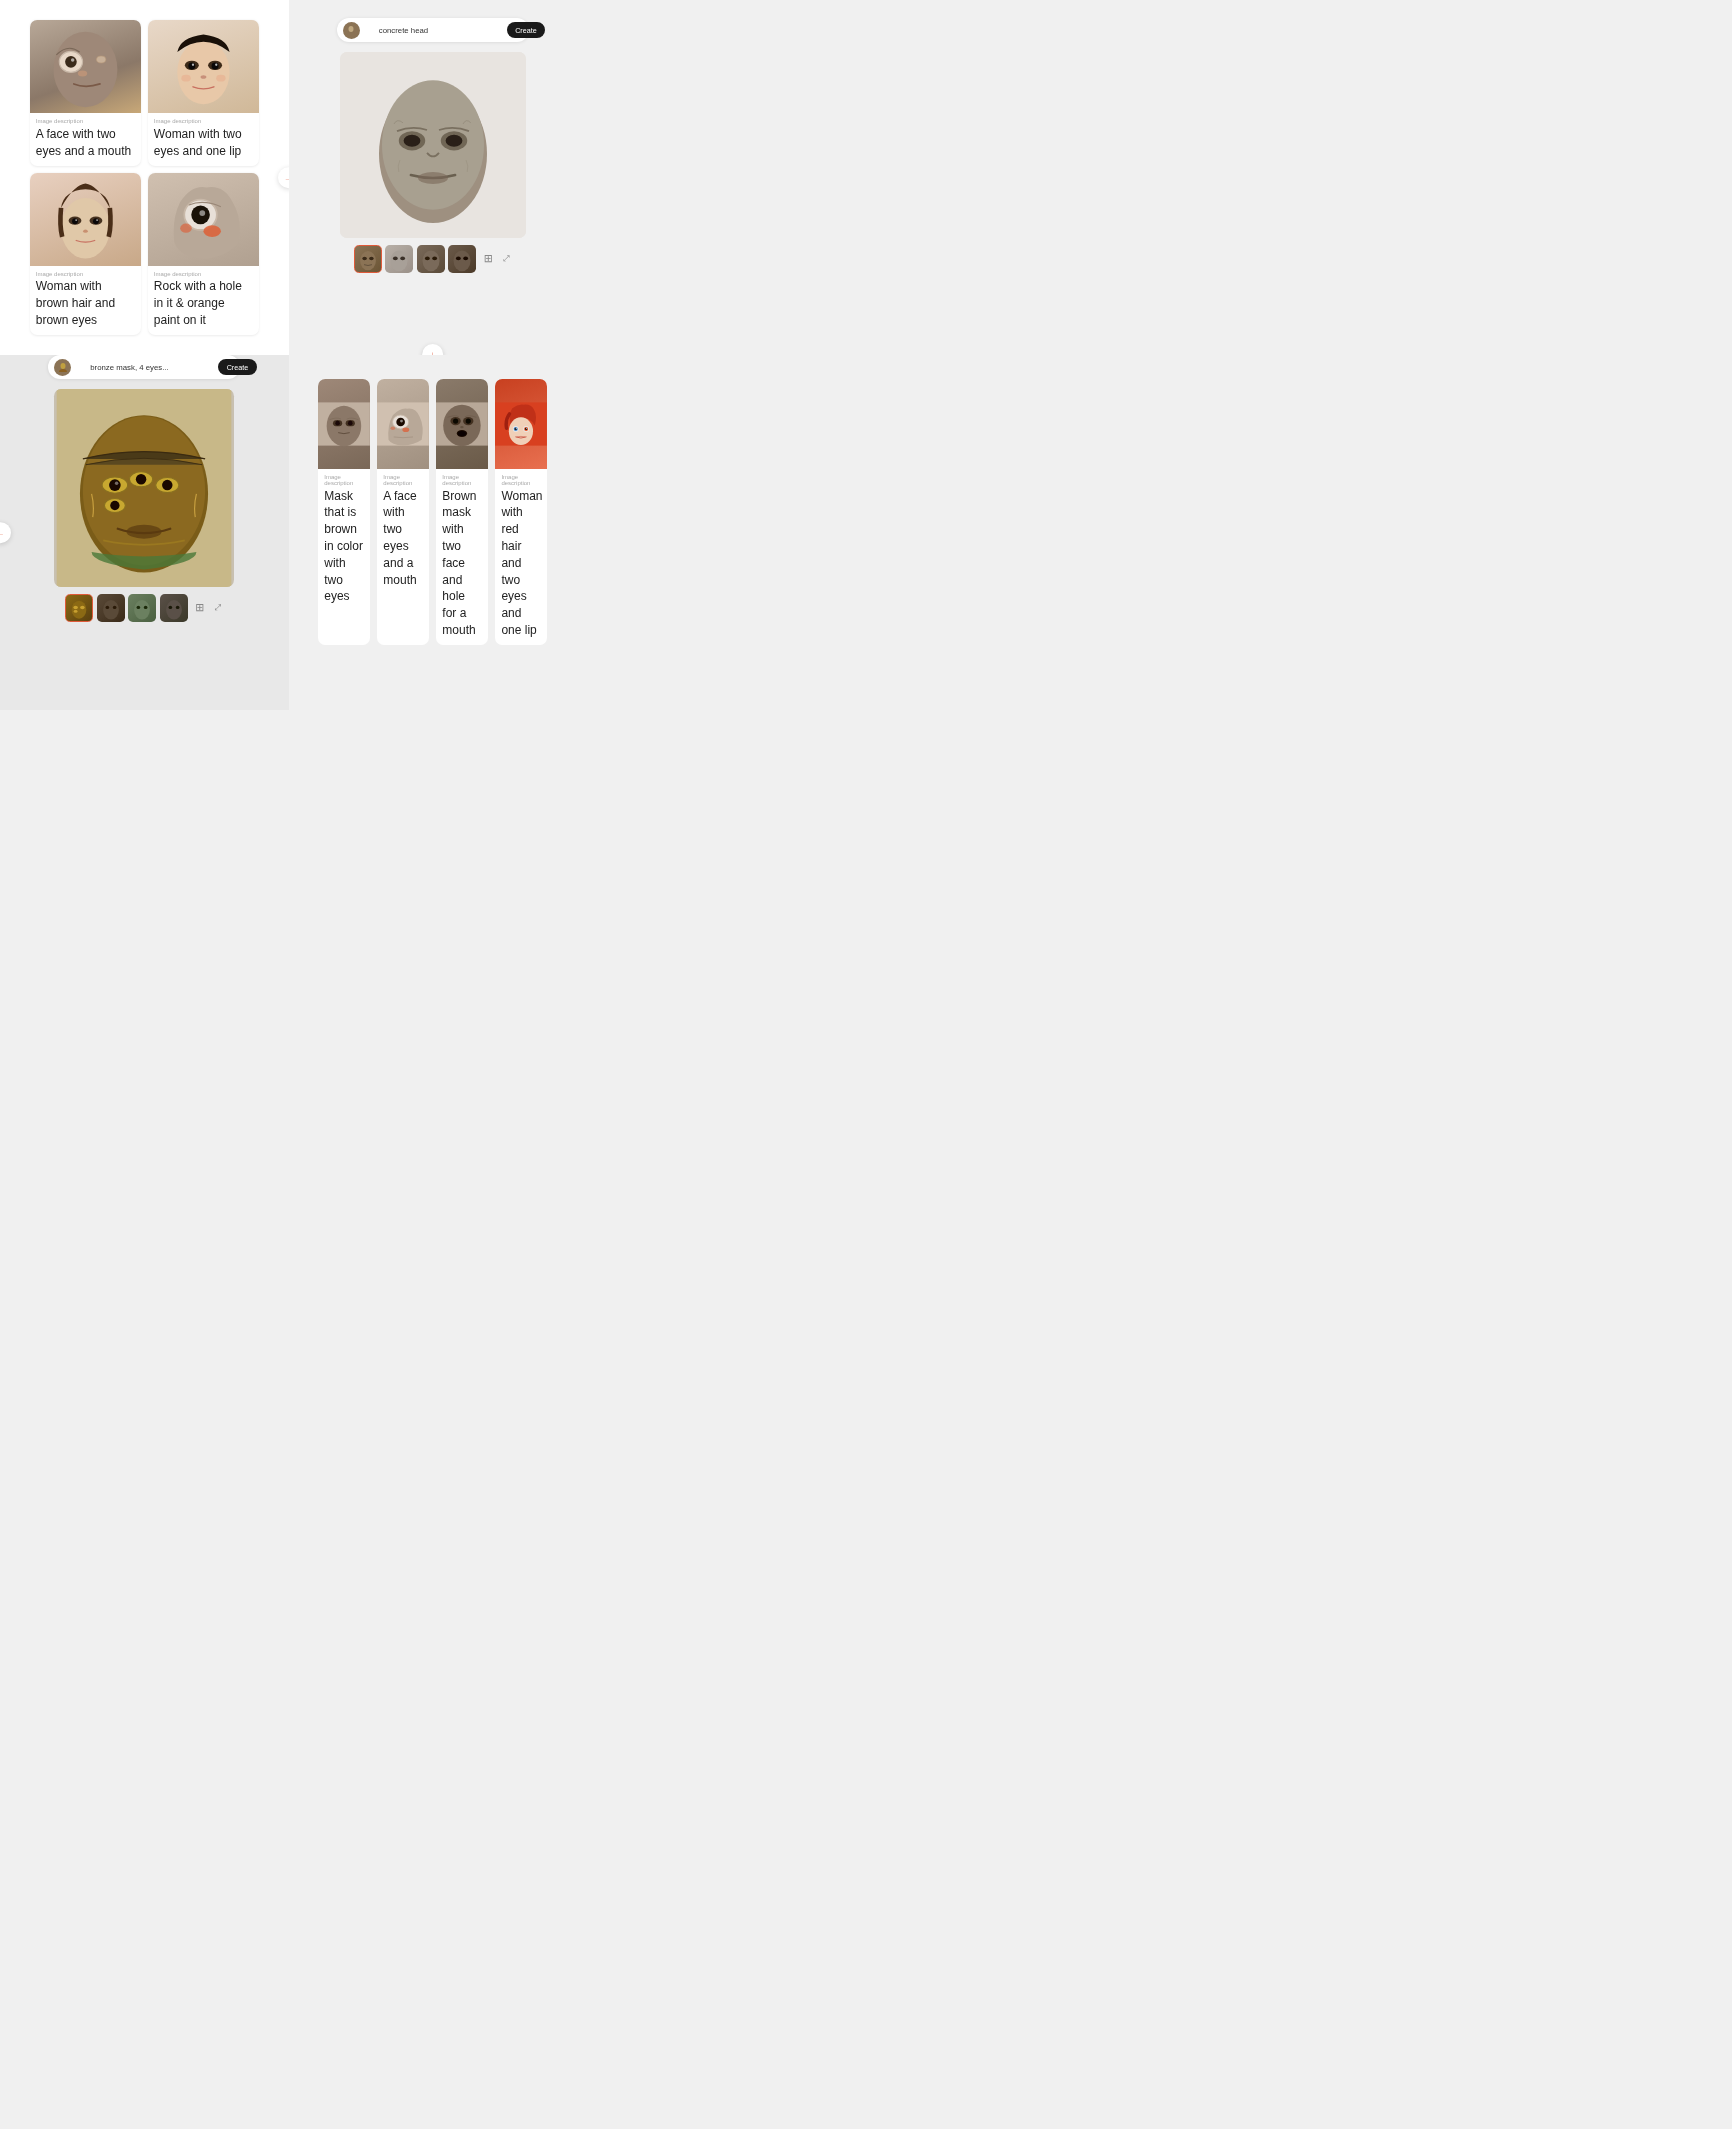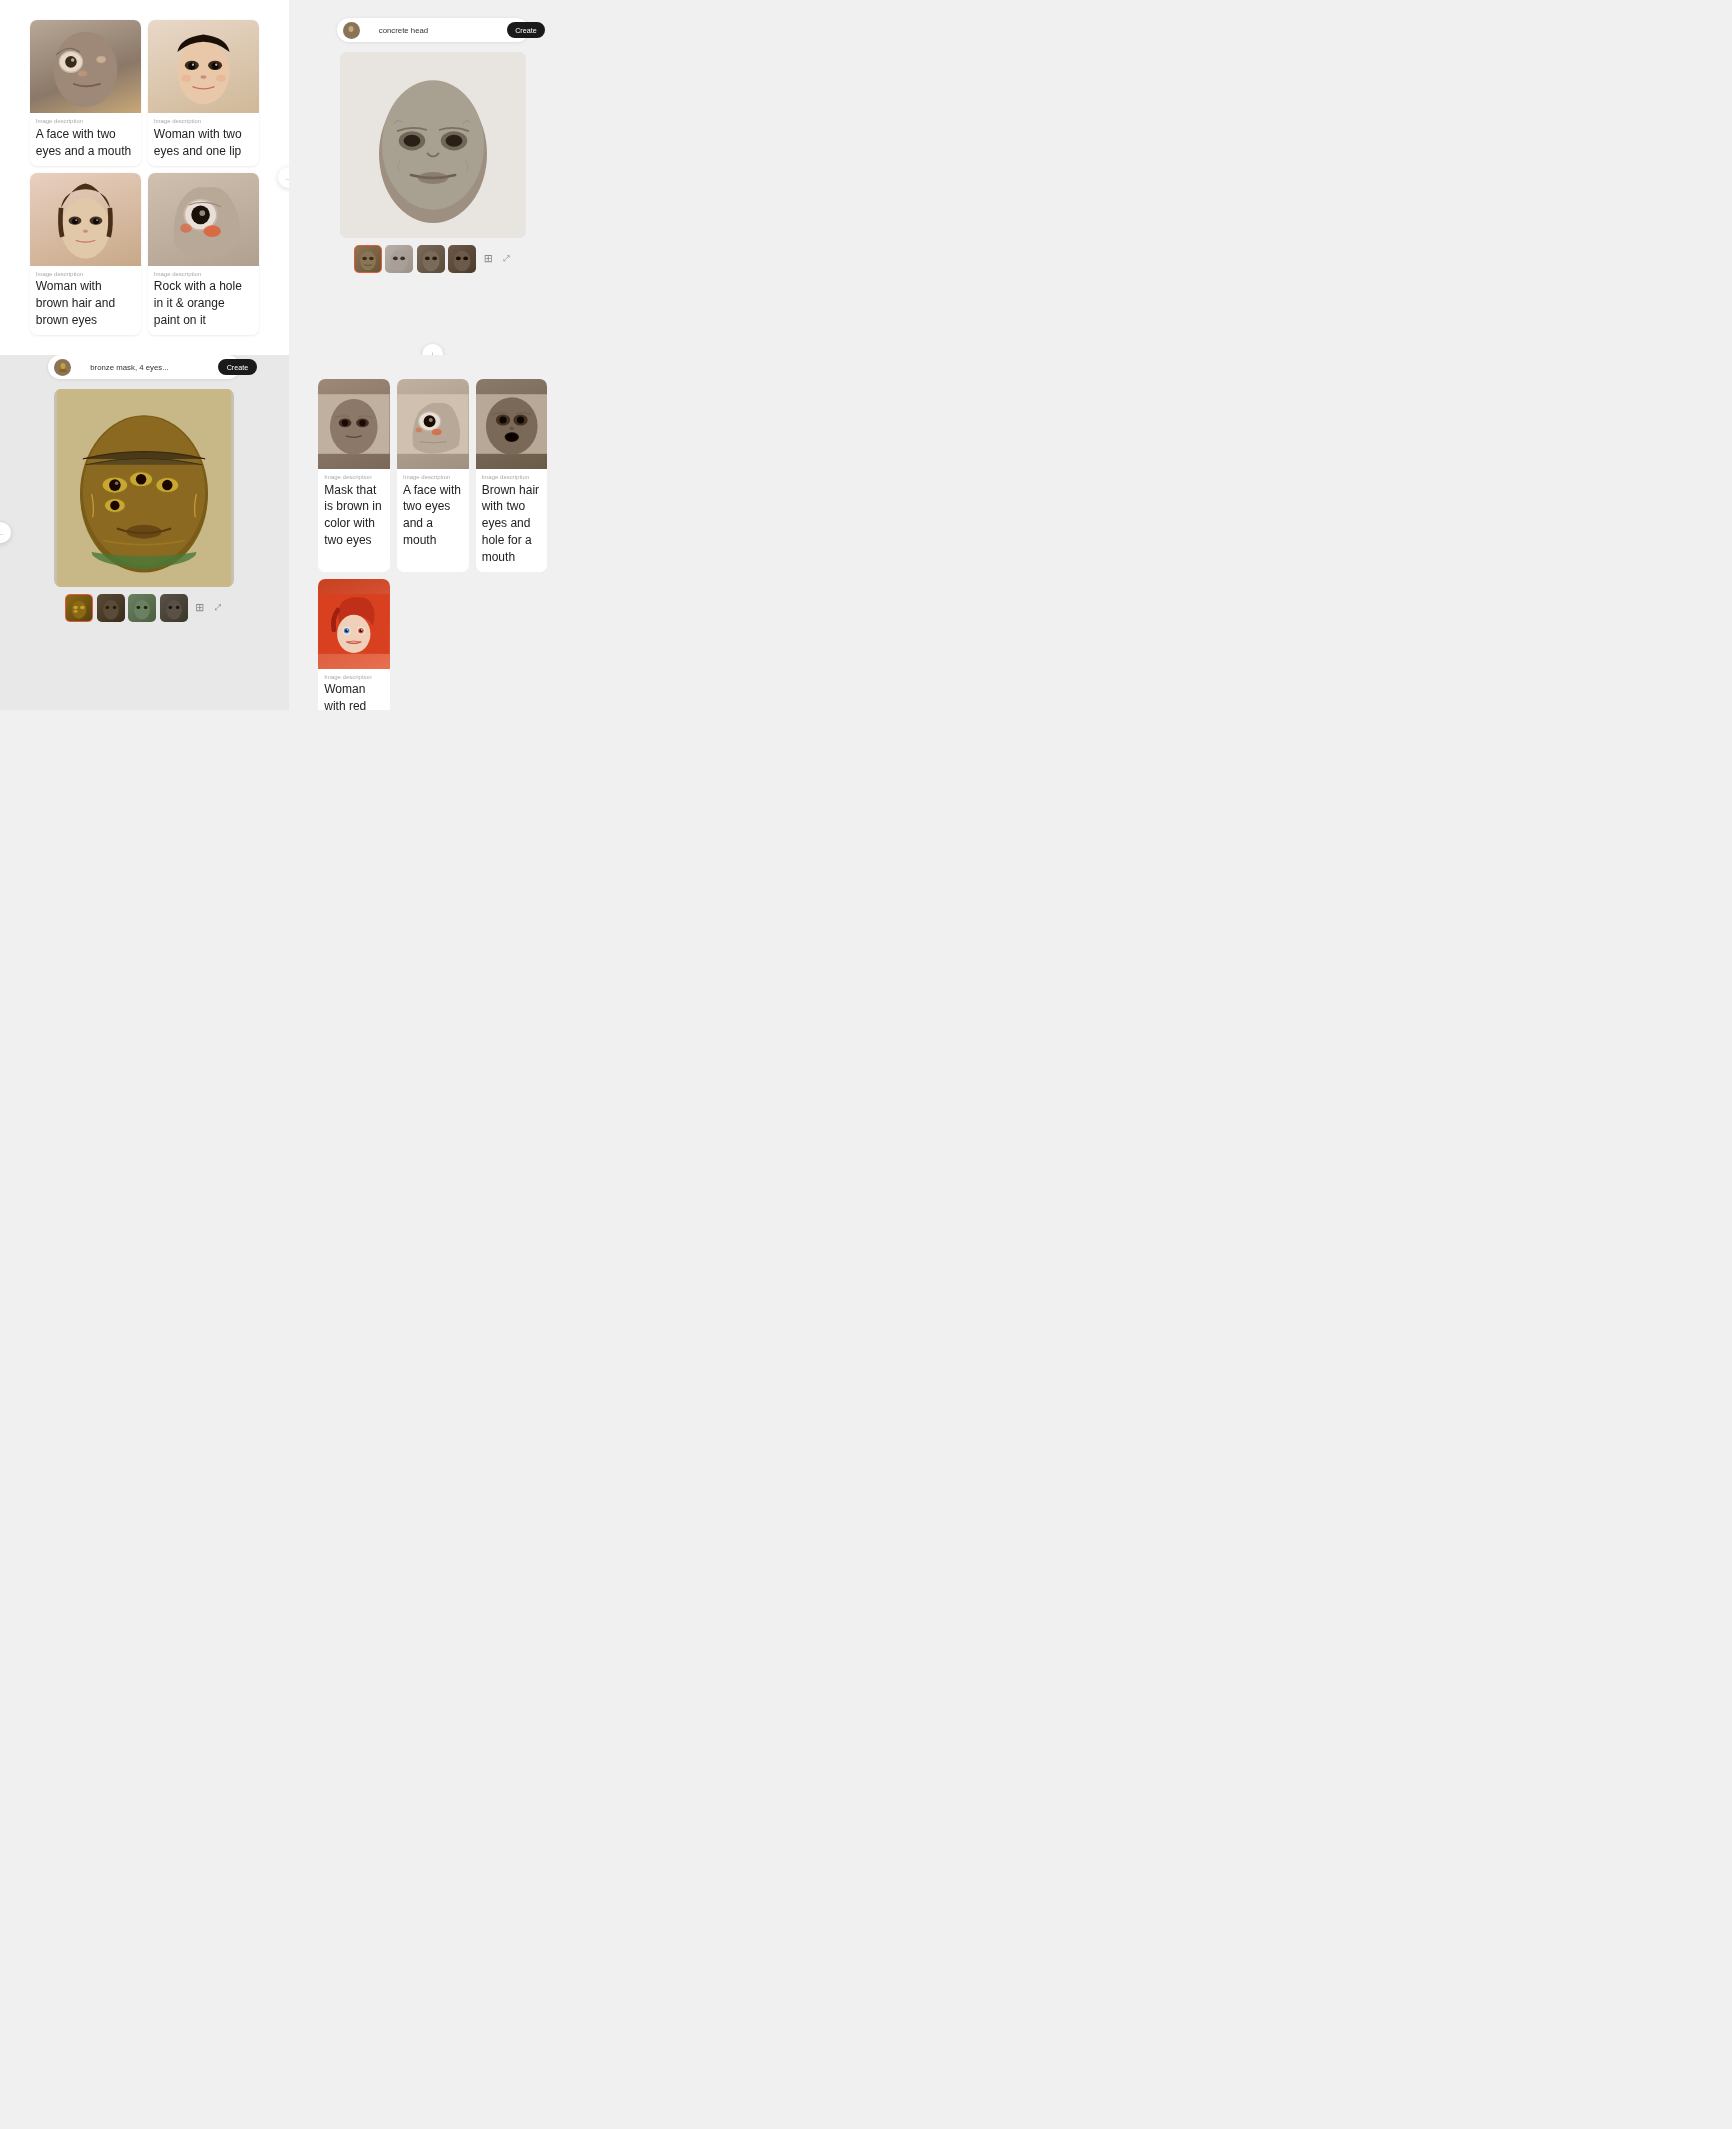--- a/index.html
+++ b/index.html
@@ -254,21 +254,21 @@
       background: transparent;
       display: flex;
       align-items: center;
       justify-content: center;
       cursor: pointer;
     }
 
     
     .br-img-grid {
       display: grid;
-      grid-template-columns: 1fr 1fr 1fr;
+      grid-template-columns: 1fr 1fr 1fr 1fr;
       gap: 7.2px;
       width: 229px;
     }
 
     .br-img-card {
       background: white;
       border-radius: 7.2px;
       overflow: hidden;
     }
 
@@ -604,21 +604,21 @@
 
             <ellipse cx="90" cy="108" rx="18" ry="12" fill="#1a0a00"></ellipse>
             <ellipse cx="90" cy="108" rx="14" ry="9" fill="#0a0000"></ellipse>
             <path d="M40 52 Q65 42 80 50" stroke="#6a5848" stroke-width="2" fill="none"></path>
             <path d="M100 50 Q115 42 140 52" stroke="#6a5848" stroke-width="2" fill="none"></path>
             <ellipse cx="90" cy="86" rx="6" ry="4" fill="#5a4838" opacity="0.7"></ellipse>
           </svg>
         </div>
         <div class="br-img-body">
           <span class="img-description-label">Image description</span>
-          <span class="img-description-text">Brown hair with two eyes and hole for a mouth</span>
+          <span class="img-description-text">Brown mask with two face and hole for a mouth</span>
         </div>
       </div>
 
       <div class="br-img-card">
         <div class="br-img-photo" style="position:relative; background: linear-gradient(160deg, #c84020 0%, #e87050 100%);">
           <svg viewBox="0 0 180 150" xmlns="http://www.w3.org/2000/svg" style="width:100%;height:100%;position:absolute;top:0;left:0;">
             <rect width="180" height="150" fill="#d84020"></rect>
 
             <path d="M55 80 Q45 40 60 20 Q80 5 100 8 Q125 5 135 25 Q148 45 138 80 Q125 55 90 52 Q60 55 55 80Z" fill="#c03018"></path>
             <path d="M40 90 Q35 60 50 40" stroke="#a02010" stroke-width="12" fill="none" stroke-linecap="round"></path>

